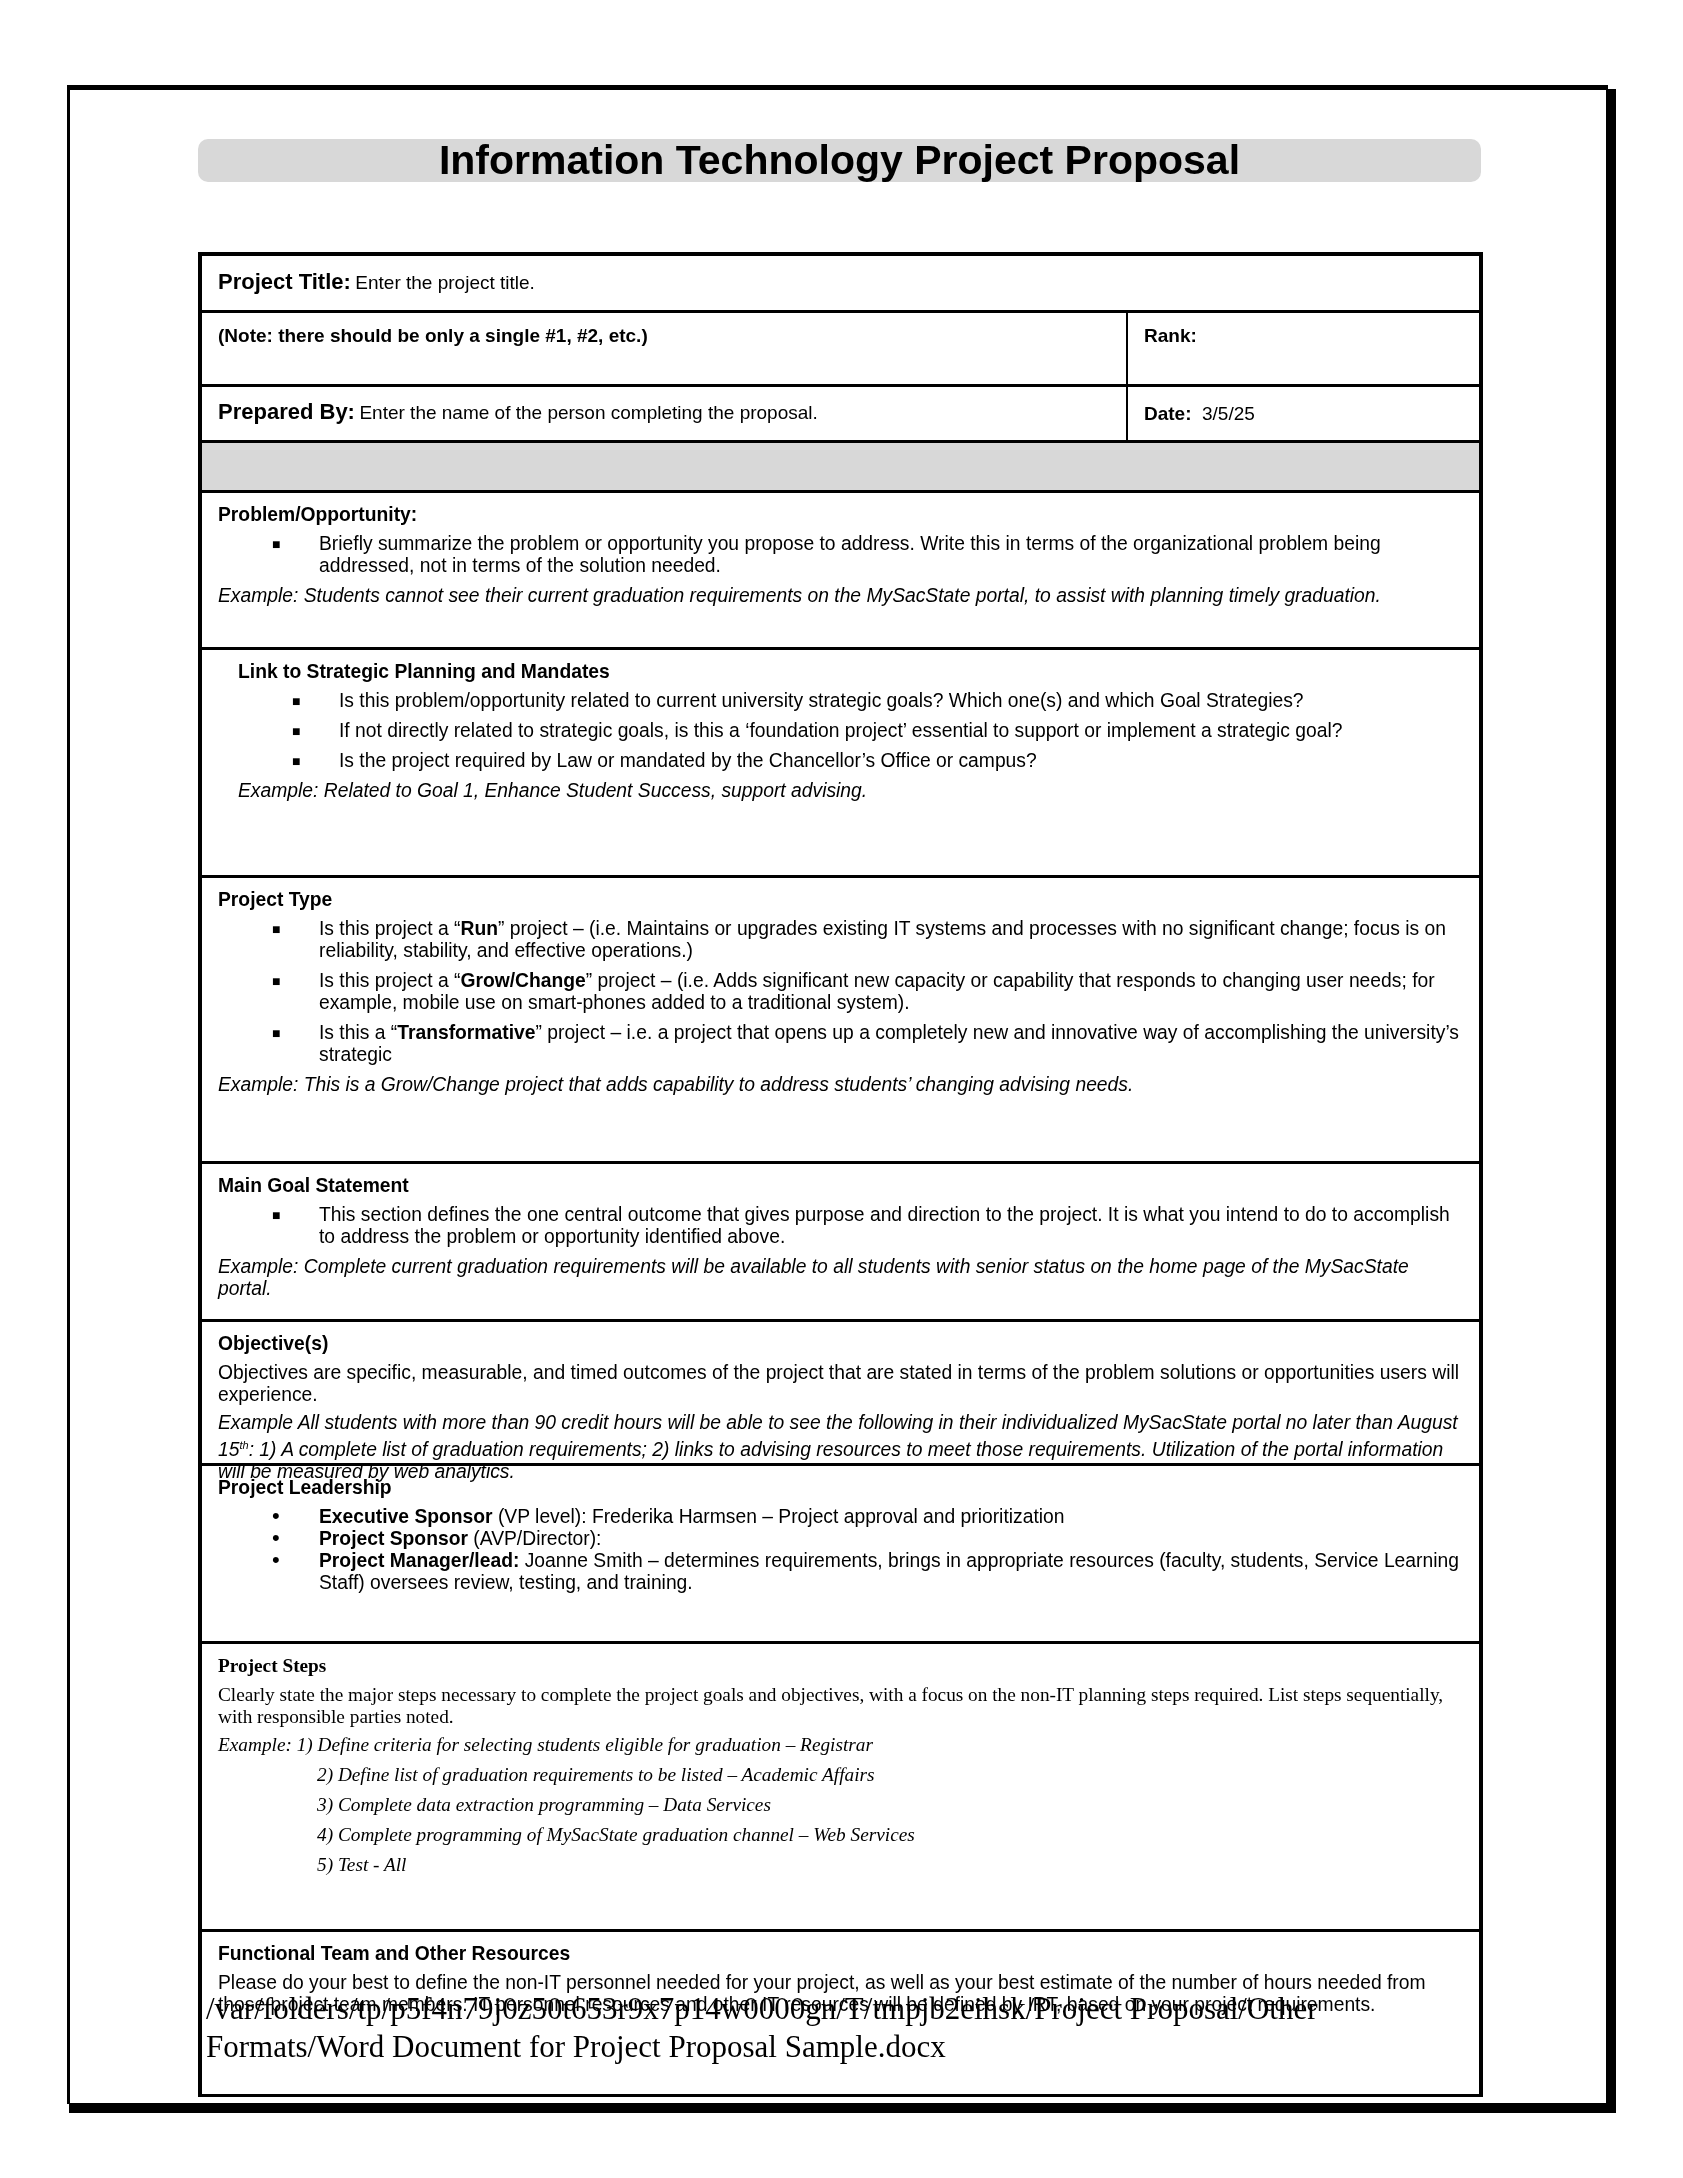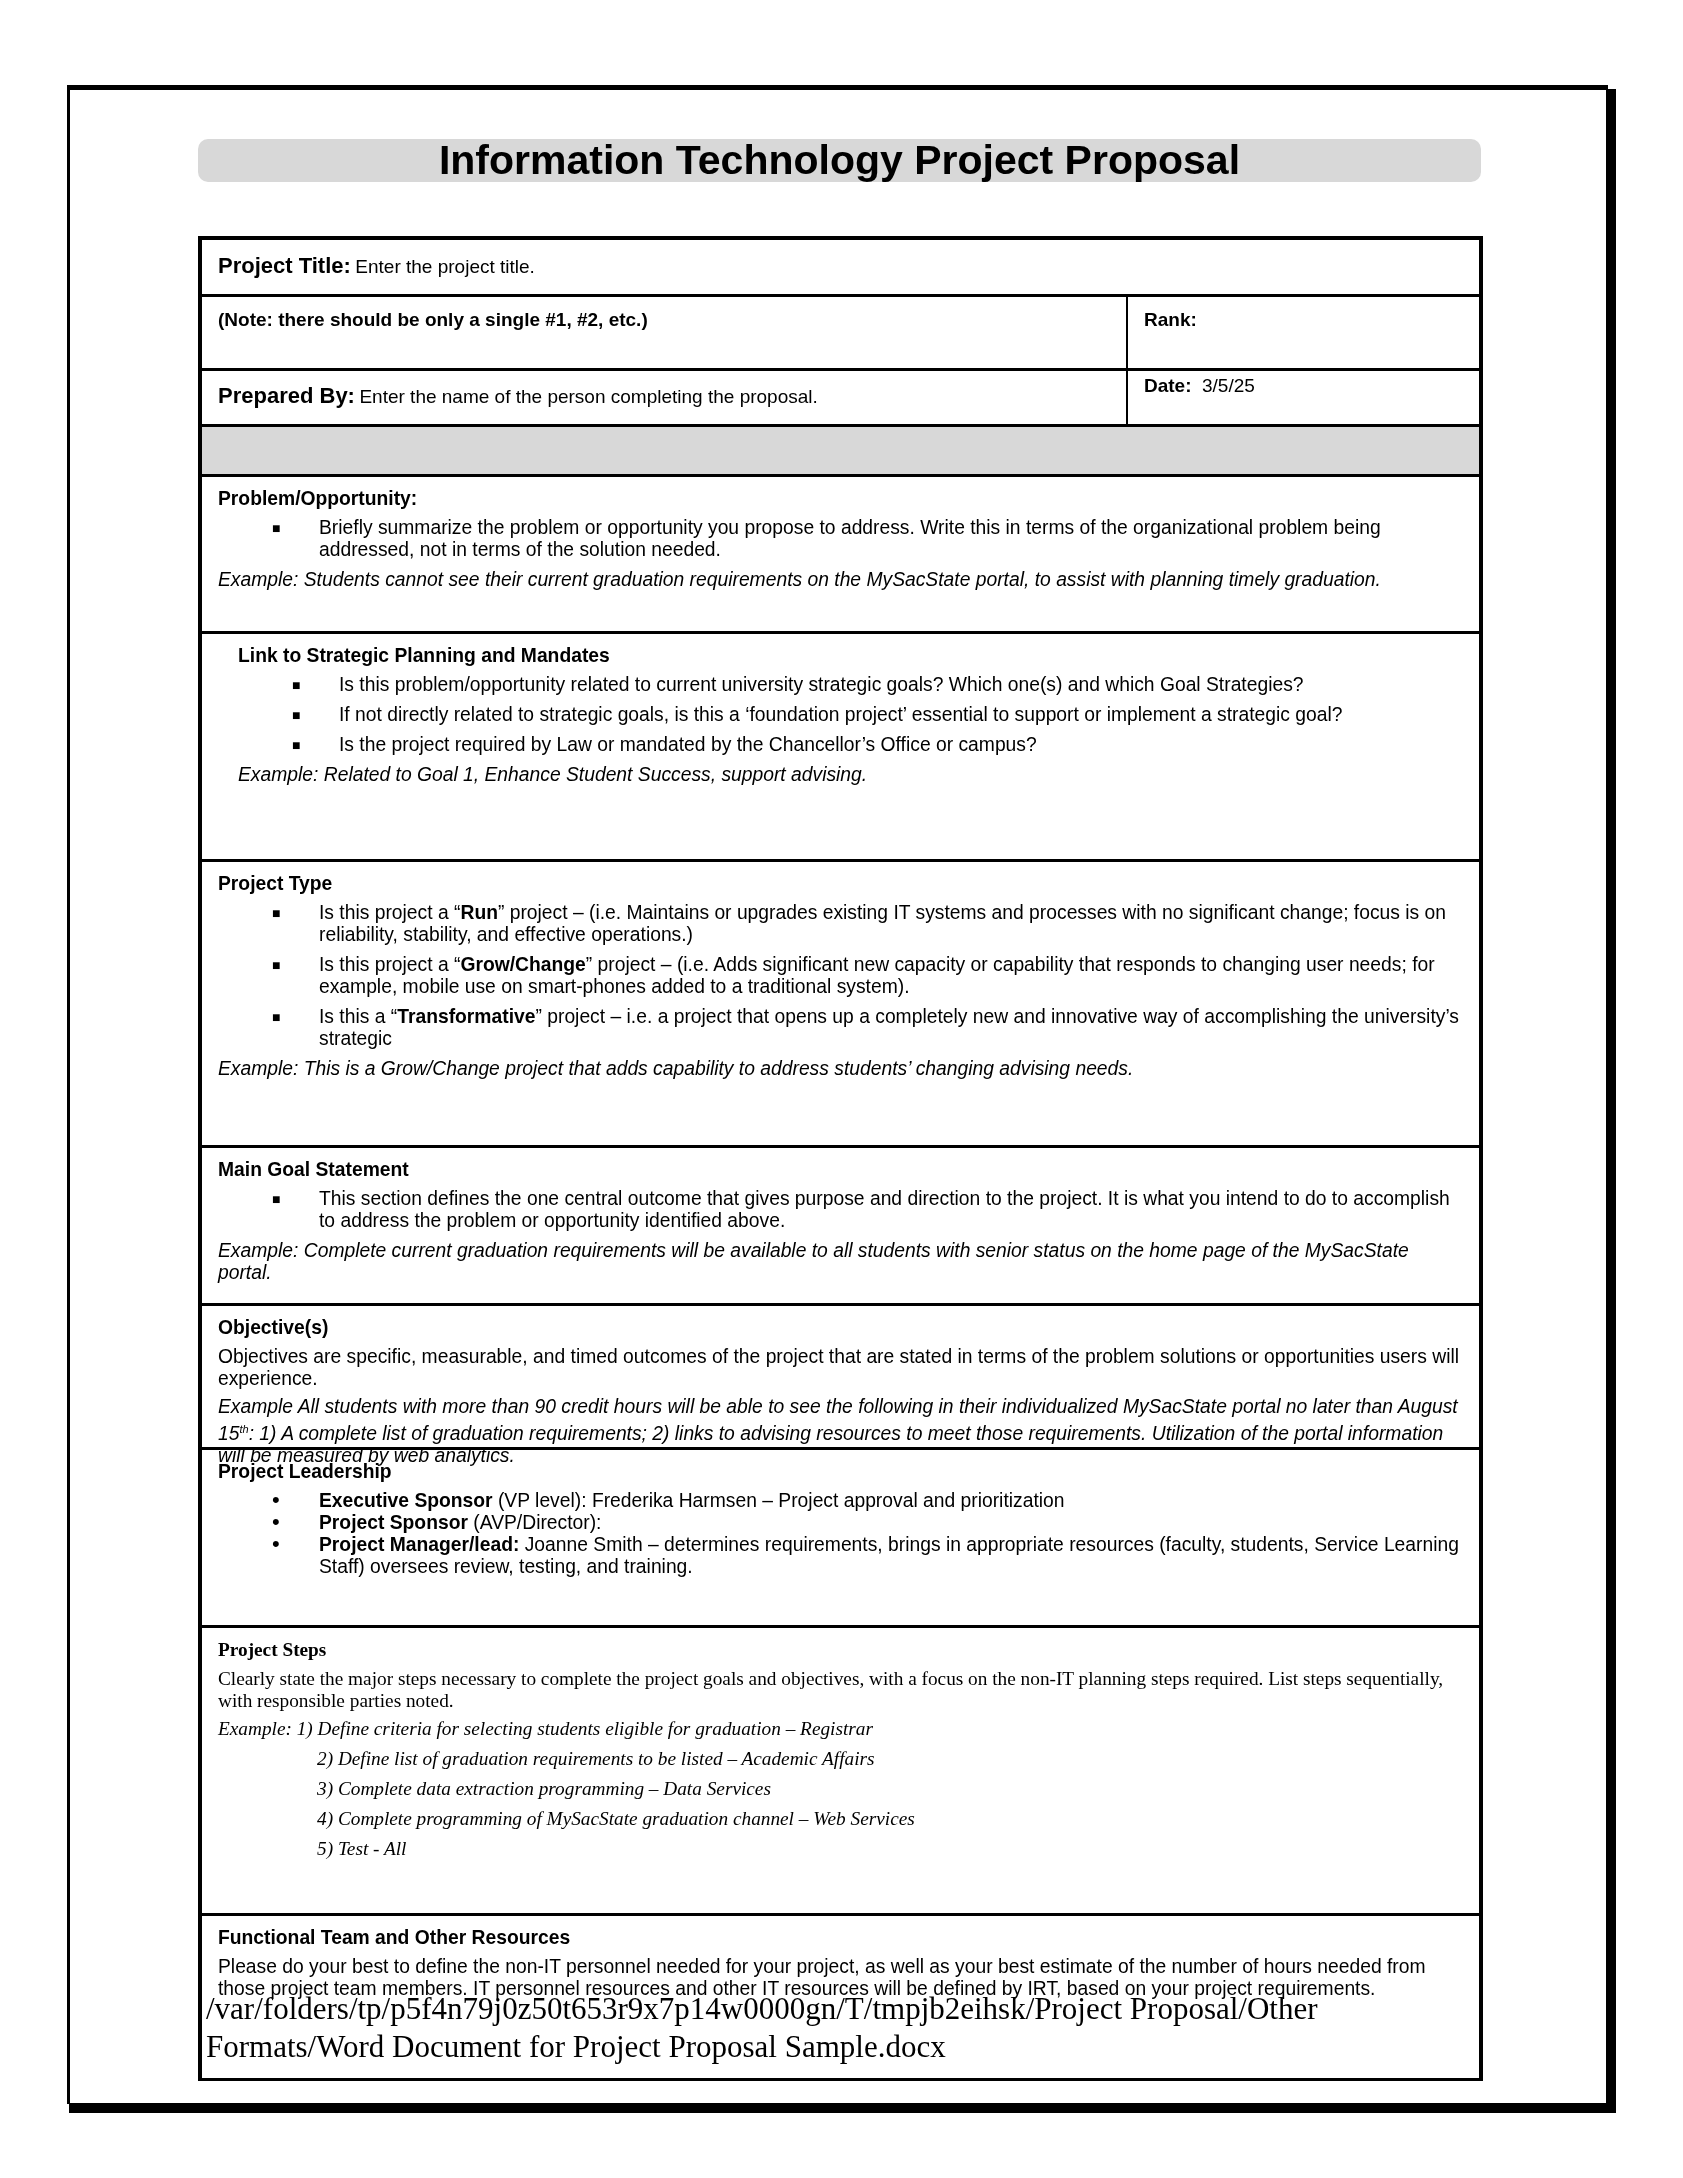--- a/index.html
+++ b/index.html
@@ -6,21 +6,21 @@
   body { width:1683px; height:2178px; position:relative; overflow:hidden;
          font-family:"Liberation Sans", sans-serif; color:#000; }
   .frame { position:absolute; left:67px; top:85px; width:1541px; height:2019px;
            border-top:5px solid #000; border-left:3px solid #000;
            box-sizing:border-box; }
   .frame-shadow-r { position:absolute; left:1606px; top:89px; width:10px; height:2024px; background:#000; }
   .frame-shadow-b { position:absolute; left:69px; top:2103px; width:1546px; height:10px; background:#000; }
   .title-band { position:absolute; left:198px; top:139px; width:1283px; height:43px;
                 background:#d8d8d8; text-align:center;border-radius:10px; }
   .title-band h1 { margin:0; font-size:41px; font-weight:bold; line-height:43px; letter-spacing:0px; }
-  .tbl { position:absolute; left:198px; top:236px; width:1285px; box-sizing:border-box;
+  .tbl { position:absolute; left:198px; top:252px; width:1285px; box-sizing:border-box;
          border:4px solid #000; border-bottom-width:3px; }
   .row { border-bottom:3px solid #000; box-sizing:border-box; position:relative; }
   .row:last-child { border-bottom:none; }
   .split { display:flex; }
   .split .l { flex:0 0 926px; border-right:2px solid #000; box-sizing:border-box; padding:12px 16px; }
   .split .r { flex:1; padding:12px 16px; box-sizing:border-box; }
   .cell { padding:10px 16px; }
   .lbl-big { font-weight:bold; font-size:22px; }
   .val { font-size:19px; }
   .bold19 { font-weight:bold; font-size:19px; line-height:21px; }
@@ -67,21 +67,21 @@
       <span class="bold19">Rank:</span>
       <span class="val"></span>
     </div>
   </div>
 
   <div class="row split" style="height:56px;">
     <div class="l" style="padding-top:12px;">
       <span class="lbl-big">Prepared By:</span>
       <span class="val">Enter the name of the person completing the proposal.</span>
     </div>
-    <div class="r" style="padding-top:4px;border-radius:25px;">
+    <div class="r" style="padding-top:16px;border-radius:25px;">
       <span class="bold19">Date:</span>
       <span class="val" style="margin-left:6px;">3/5/25</span>
     </div>
   </div>
 
   <div class="row gray"></div>
 
   <div class="row sec" style="height:157px;">
     <h3>Problem/Opportunity:</h3>
     <ul>

